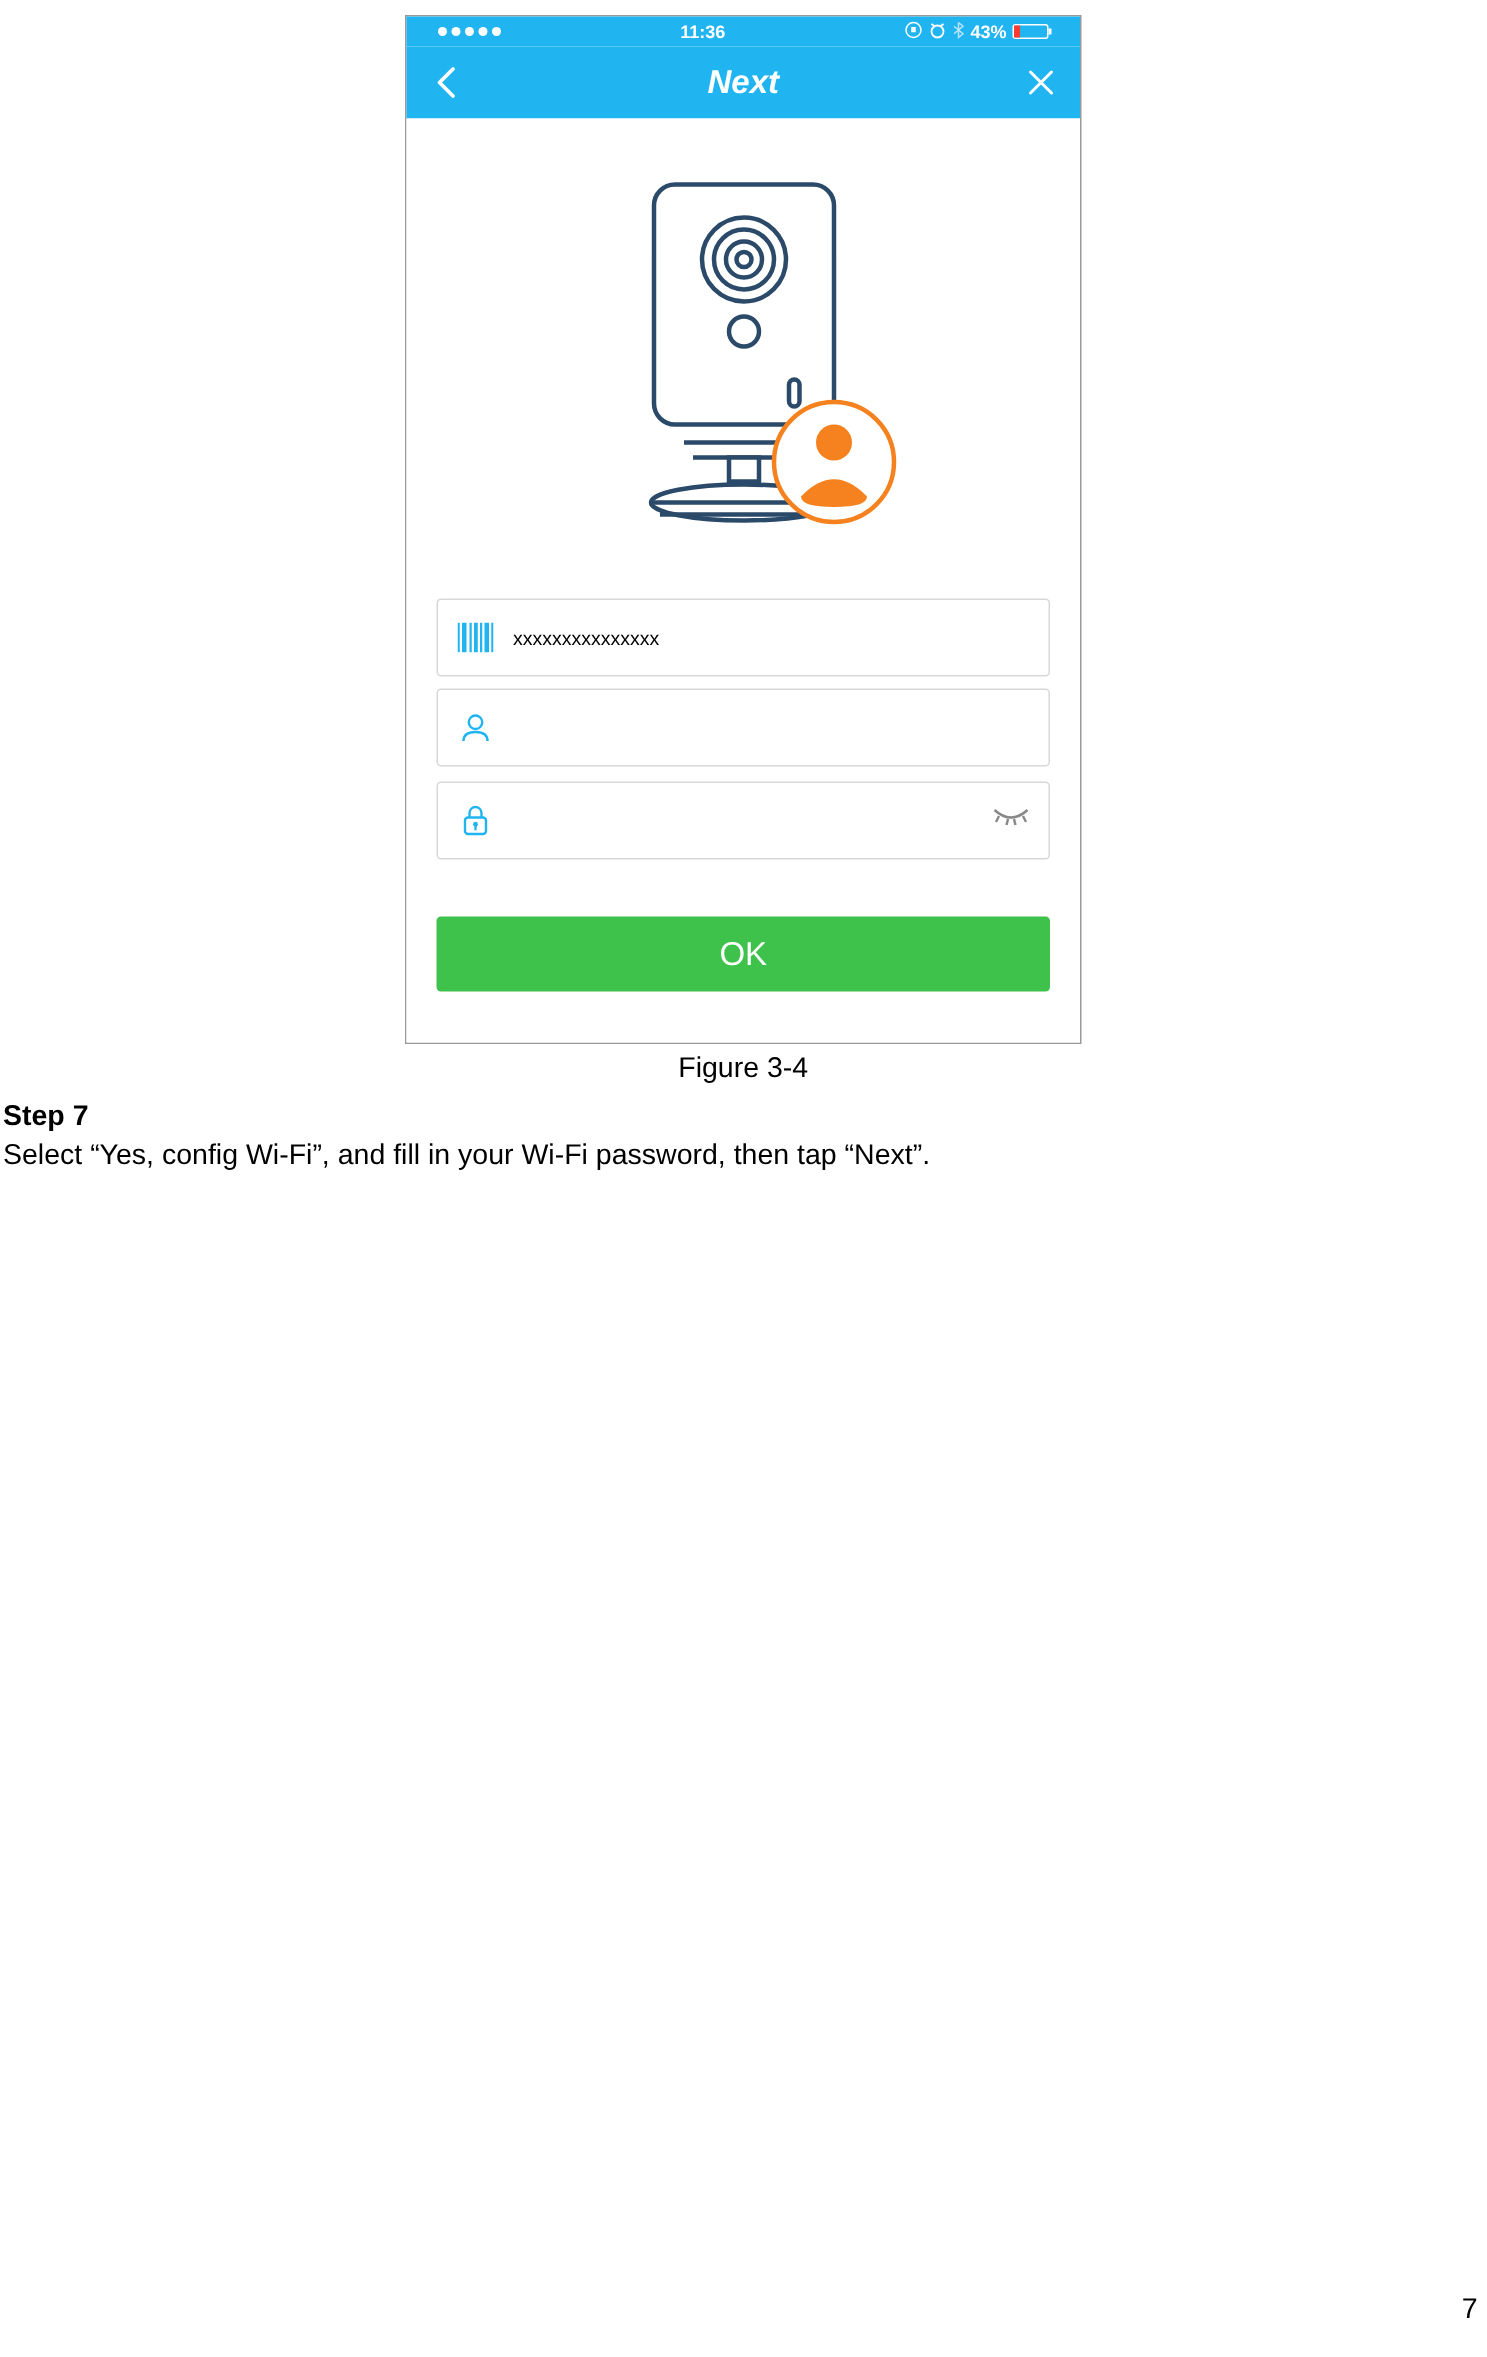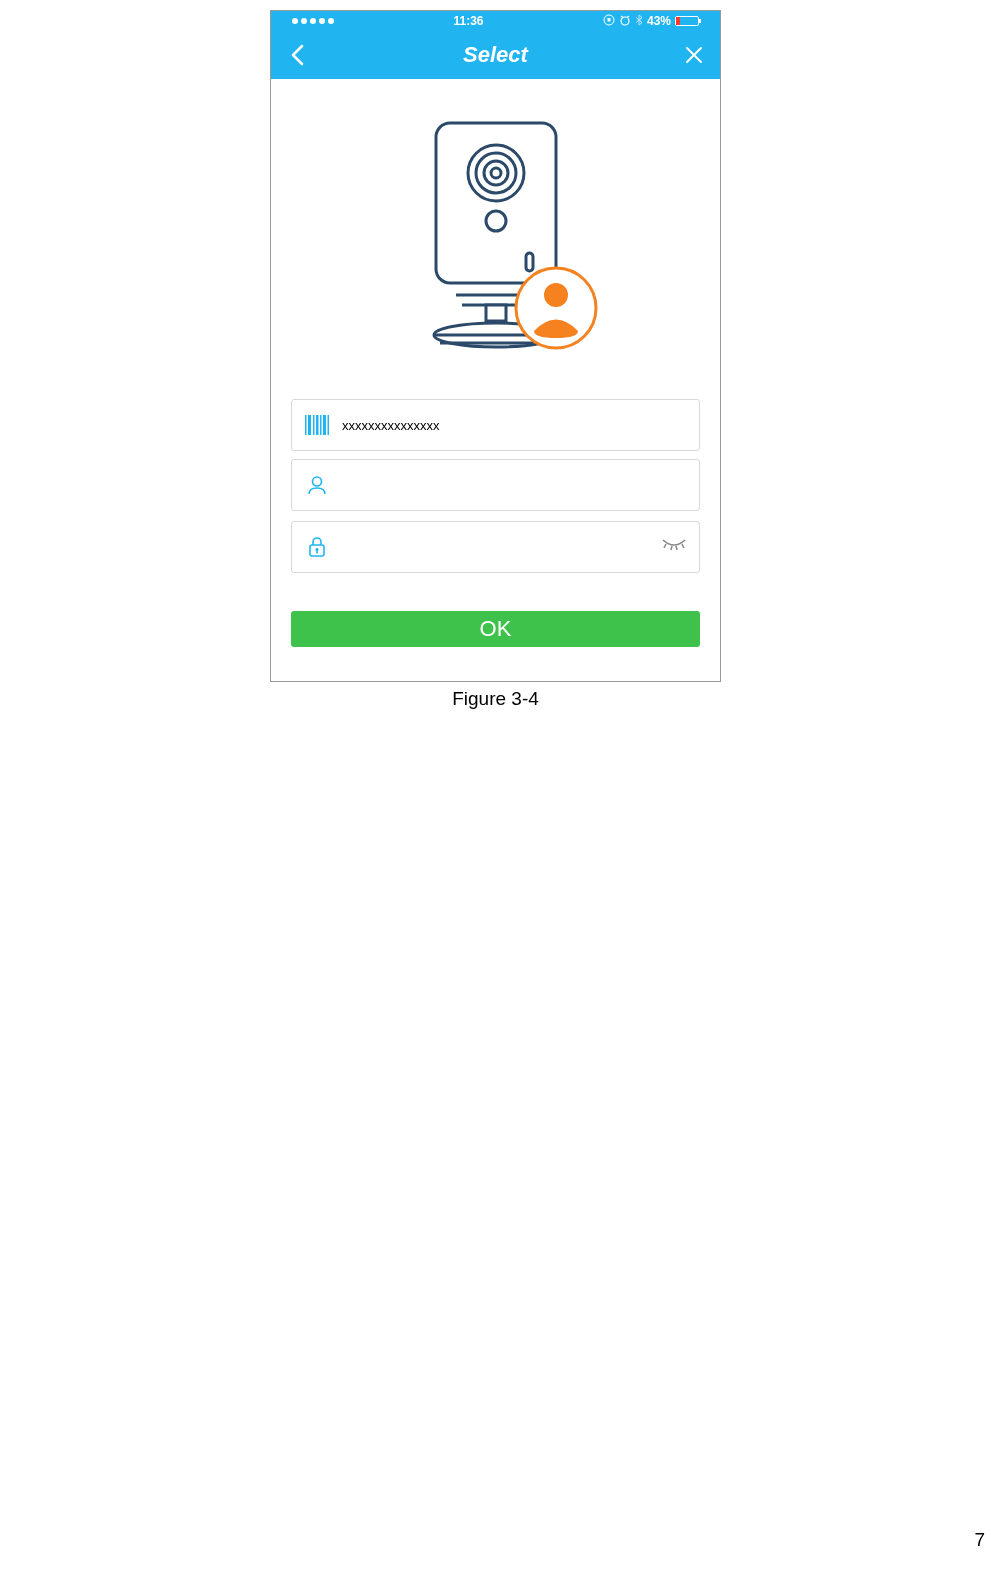--- a/index.html
+++ b/index.html
@@ -92,21 +92,21 @@
       font-size: 13px;
       color: #000000;
       flex: 1;
     }
     .field-eye { color: #888; }
     .fields-stack { margin-top: 8px; }
     .fields-stack .field { margin-top: 0; }
     .fields-stack .field + .field { margin-top: 10px; }
     .ok-button {
       margin-top: 38px;
-      height: 36px;
+      height: 50px;
       background: #3fc24c;
       border-radius: 3px;
       display: flex;
       align-items: center;
       justify-content: center;
       color: #fff;
       font-size: 22px;
       border: none;
       width: 100%;
     }
@@ -174,21 +174,21 @@
           </span>
       </div>
     </div>
 
     <div class="nav-bar">
       <div class="nav-icon">
         <svg width="14" height="22" viewBox="0 0 14 22">
             <path d="M12 2 L3 11 L12 20" fill="none" stroke="#fff" stroke-width="2.5" stroke-linecap="round" stroke-linejoin="round"></path>
           </svg>
       </div>
-      <div class="nav-title">Select</div>
+      <div class="nav-title">Next</div>
       <div class="nav-icon">
         <svg width="20" height="20" viewBox="0 0 20 20">
             <path d="M3 3 L17 17 M17 3 L3 17" fill="none" stroke="#fff" stroke-width="2" stroke-linecap="round"></path>
           </svg>
       </div>
     </div>
 
     <div class="content">
       <div class="camera-wrap">
         <svg class="camera-svg" viewBox="0 0 220 260">
@@ -266,14 +266,16 @@
         </div>
       </div>
 
       <button class="ok-button">
         <span>OK</span>
       </button>
     </div>
   </div>
 
   <div class="figure-caption">Figure 3-4</div>
+  <div class="step-heading">Step 7</div>
+  <div class="step-text">Select “Yes, config Wi-Fi”, and fill in your Wi-Fi password, then tap “Next”.</div>
   <div class="page-number">7</div>
 </div>
 
 </body></html>

